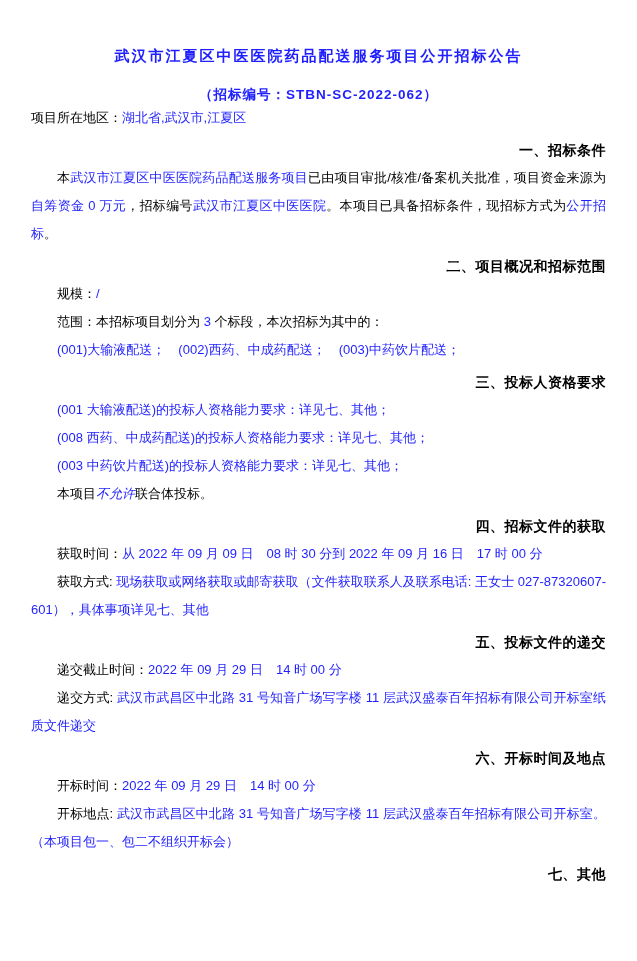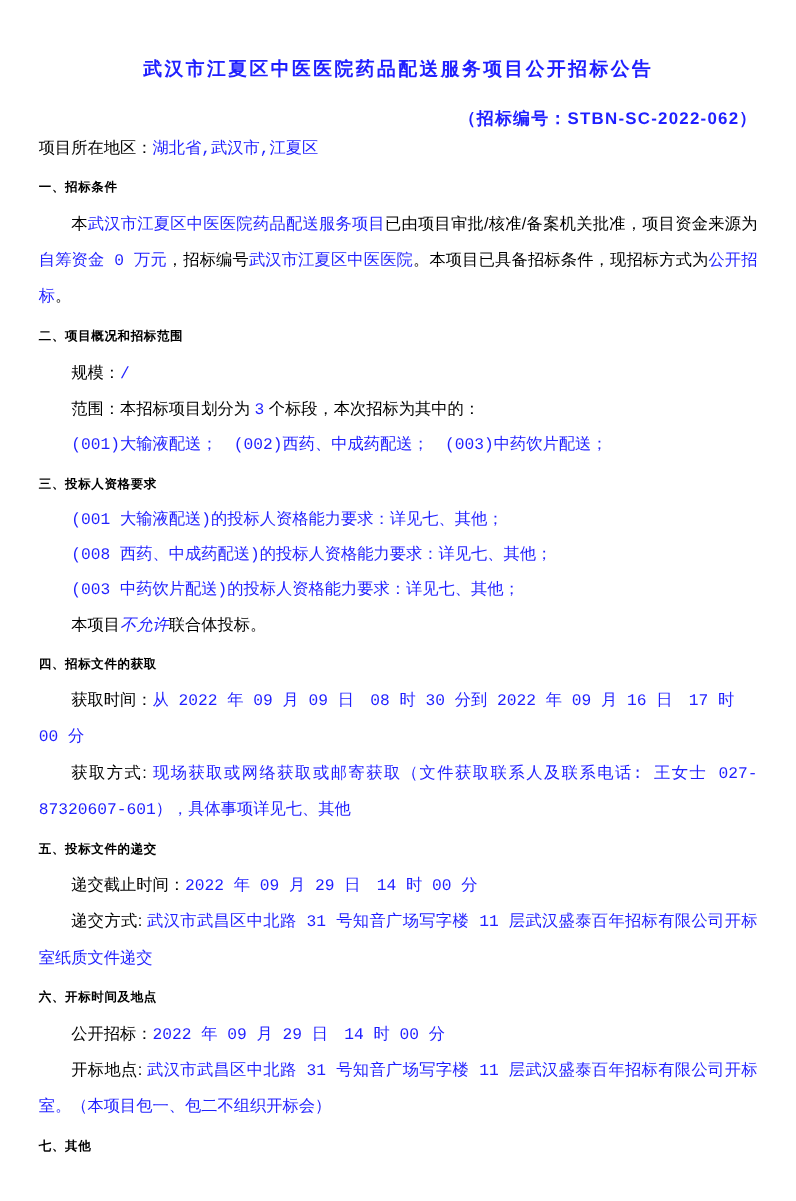--- a/index.html
+++ b/index.html
@@ -23,45 +23,46 @@
     padding-top:47px;
     text-align:center;
     font-size:15px;
     font-weight:bold;
     letter-spacing:2px;
     line-height:18px;
     color:var(--blue);
   }
   .doc-subtitle{
     margin:21px 0 0 0;
-    text-align:right;
+    text-align:center;
     font-size:13.5px;
     font-weight:bold;
     letter-spacing:1px;
     line-height:18px;
     color:var(--blue);
   }
   .loc{margin-top:48px;}
   .p{
     margin:0;
     font-size:13px;
     line-height:28px;
     color:var(--text);
   }
   .h{
     margin:4px 0 0 0;
-    font-size:10px;
+    font-size:14px;
     font-weight:bold;
     letter-spacing:0.5px;
     line-height:28px;
     color:var(--text);
+    text-align:right;
   }
   .indent{text-indent:2em;}
   .just{text-align:justify;}
-  .blue{color:var(--blue);font-family:Liberation Mono, monospace;}
+  .blue{color:var(--blue);}
   .it{color:var(--blue);font-style:italic;text-align:center;}
 </style>
 </head>
 <body>
 
 <div class="page">
 
   <h1 class="doc-title">武汉市江夏区中医医院药品配送服务项目公开招标公告</h1>
   <p class="doc-subtitle">（招标编号：STBN-SC-2022-062）</p>
 
@@ -83,18 +84,18 @@
 
   <h2 class="h">四、招标文件的获取</h2>
   <p class="p indent"><span>获取时间：</span><span class="blue">从 2022 年 09 月 09 日　08 时 30 分到 2022 年 09 月 16 日　17 时 00 分</span></p>
   <p class="p indent just"><span>获取方式: </span><span class="blue">现场获取或网络获取或邮寄获取（文件获取联系人及联系电话: 王女士 027-87320607-601），具体事项详见七、其他</span></p>
 
   <h2 class="h">五、投标文件的递交</h2>
   <p class="p indent"><span>递交截止时间：</span><span class="blue">2022 年 09 月 29 日　14 时 00 分</span></p>
   <p class="p indent just"><span>递交方式: </span><span class="blue">武汉市武昌区中北路 31 号知音广场写字楼 11 层武汉盛泰百年招标有限公司开标室纸质文件递交</span></p>
 
   <h2 class="h">六、开标时间及地点</h2>
-  <p class="p indent"><span>公开招标：</span><span class="blue">2022 年 09 月 29 日　14 时 00 分</span></p>
+  <p class="p indent"><span>开标时间：</span><span class="blue">2022 年 09 月 29 日　14 时 00 分</span></p>
   <p class="p indent just"><span>开标地点: </span><span class="blue">武汉市武昌区中北路 31 号知音广场写字楼 11 层武汉盛泰百年招标有限公司开标室。（本项目包一、包二不组织开标会）</span></p>
 
   <h2 class="h">七、其他</h2>
 
 </div>
 
 </body></html>

